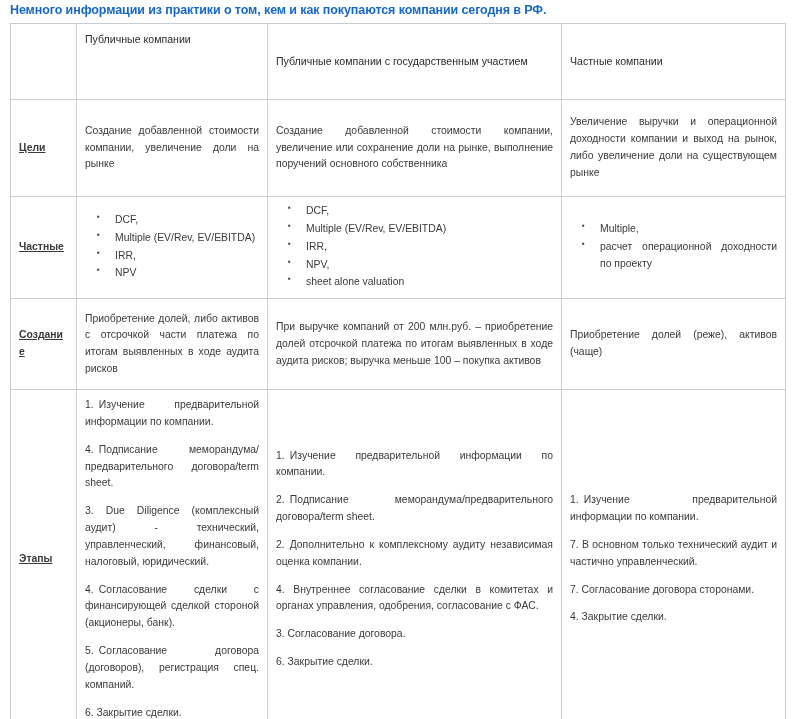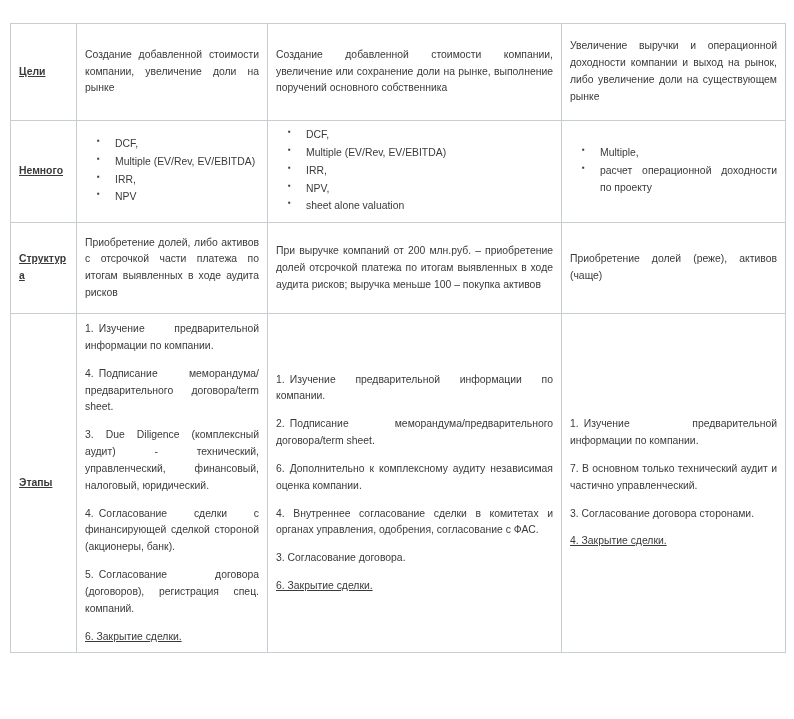--- a/index.html
+++ b/index.html
@@ -91,58 +91,71 @@
     font-size: 8px;
     color: #3a3a3a;
   }
   ul.bul.tight li { margin-bottom: 1px; }
 
   .steps p {
     margin: 0 0 11px 0;
     text-align: justify;
     text-justify: inter-word;
   }
-  .steps p:last-child { margin-bottom: 0; text-decoration: underline; }
+  .steps p:last-child { margin-bottom: 0; }
   td.steps-cell { vertical-align: middle; padding-top: 8px; padding-bottom: 8px; }
   tr.stages-row td { height: 326px; }
   tr.goals-row td { height: 84px; }
   tr.score-row td { height: 80px; }
   tr.struct-row td { height: 78px; }
 </style>
 </head>
 <body>
 
 <div class="page">
 
+  <div class="doc-title">Немного информации из практики о том, кем и как покупаются компании сегодня в РФ.</div>
 
   <table class="matrix">
     <colgroup>
       <col class="c-label">
       <col class="c-pub">
       <col class="c-gov">
       <col class="c-priv">
     </colgroup>
     <tbody>
 
+      <tr class="header-row">
+        <td></td>
+        <td class="hdr-top">
+          <div class="hdr-text">Публичные компании</div>
+        </td>
+        <td class="hdr-mid">
+          <div class="hdr-text">Публичные компании с государственным участием</div>
+        </td>
+        <td class="hdr-mid">
+          <div class="hdr-text">Частные компании</div>
+        </td>
+      </tr>
 
       <tr class="goals-row">
         <td class="rowlabel">Цели</td>
         <td>
           <div class="plain">Создание добавленной стоимости компании, увеличение доли на рынке</div>
         </td>
         <td>
           <div class="plain">Создание добавленной стоимости компании, увеличение или сохранение доли на рынке, выполнение поручений основного собственника</div>
         </td>
         <td>
           <div class="plain">Увеличение выручки и операционной доходности компании и выход на рынок, либо увеличение доли на существующем рынке</div>
         </td>
       </tr>
 
       <tr class="score-row">
-        <td class="rowlabel">Немного</td>
+        <td class="rowlabel">Частные</td>
         <td>
           <ul class="bul tight">
               <li>DCF,</li>
               <li>Multiple (EV/Rev, EV/EBITDA)</li>
               <li>IRR,</li>
               <li>NPV</li>
             </ul>
         </td>
         <td>
           <ul class="bul tight">
@@ -155,21 +168,21 @@
         </td>
         <td>
           <ul class="bul tight">
               <li>Multiple,</li>
               <li>расчет операционной доходности по проекту</li>
             </ul>
         </td>
       </tr>
 
       <tr class="struct-row">
-        <td class="rowlabel">Структура</td>
+        <td class="rowlabel">Создание</td>
         <td>
           <div class="plain">Приобретение долей, либо активов с отсрочкой части платежа по итогам выявленных в ходе аудита рисков</div>
         </td>
         <td>
           <div class="plain">При выручке компаний от 200 млн.руб. – приобретение долей отсрочкой платежа по итогам выявленных в ходе аудита рисков; выручка меньше 100 – покупка активов</div>
         </td>
         <td>
           <div class="plain">Приобретение долей (реже), активов (чаще)</div>
         </td>
       </tr>
@@ -183,31 +196,31 @@
               <p>3. Due Diligence (комплексный аудит) - технический, управленческий, финансовый, налоговый, юридический.</p>
               <p>4. Согласование сделки с финансирующей сделкой стороной (акционеры, банк).</p>
               <p>5. Согласование договора (договоров), регистрация спец. компаний.</p>
               <p>6. Закрытие сделки.</p>
             </div>
         </td>
         <td class="steps-cell">
           <div class="steps">
               <p>1. Изучение предварительной информации по компании.</p>
               <p>2. Подписание меморандума/предварительного договора/term sheet.</p>
-              <p>6. Дополнительно к комплексному аудиту независимая оценка компании.</p>
+              <p>2. Дополнительно к комплексному аудиту независимая оценка компании.</p>
               <p>4. Внутреннее согласование сделки в комитетах и органах управления, одобрения, согласование с ФАС.</p>
               <p>3. Согласование договора.</p>
               <p>6. Закрытие сделки.</p>
             </div>
         </td>
         <td class="steps-cell">
           <div class="steps">
               <p>1. Изучение предварительной информации по компании.</p>
               <p>7. В основном только технический аудит и частично управленческий.</p>
-              <p>3. Согласование договора сторонами.</p>
+              <p>7. Согласование договора сторонами.</p>
               <p>4. Закрытие сделки.</p>
             </div>
         </td>
       </tr>
 
     </tbody>
   </table>
 
 </div>
 

